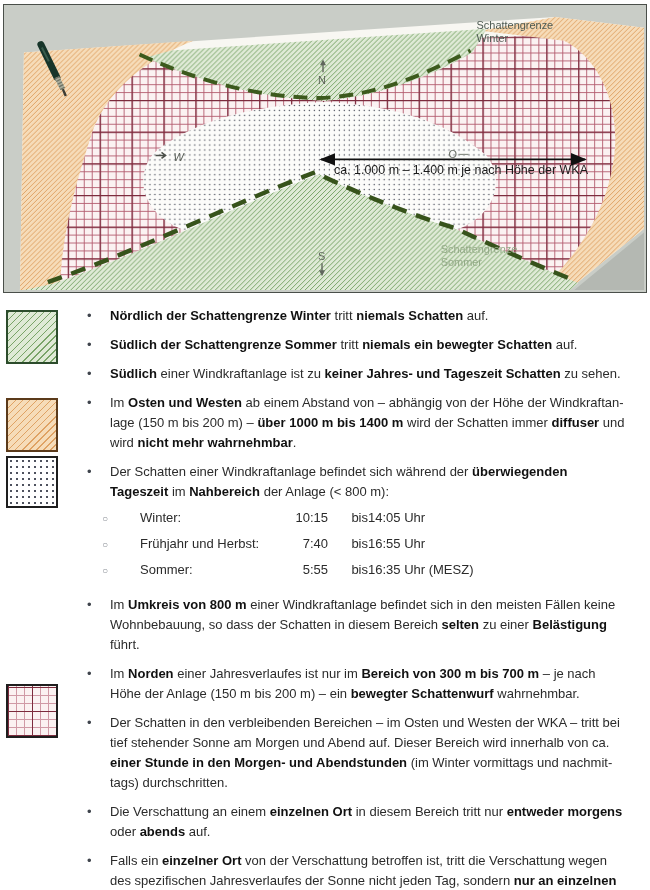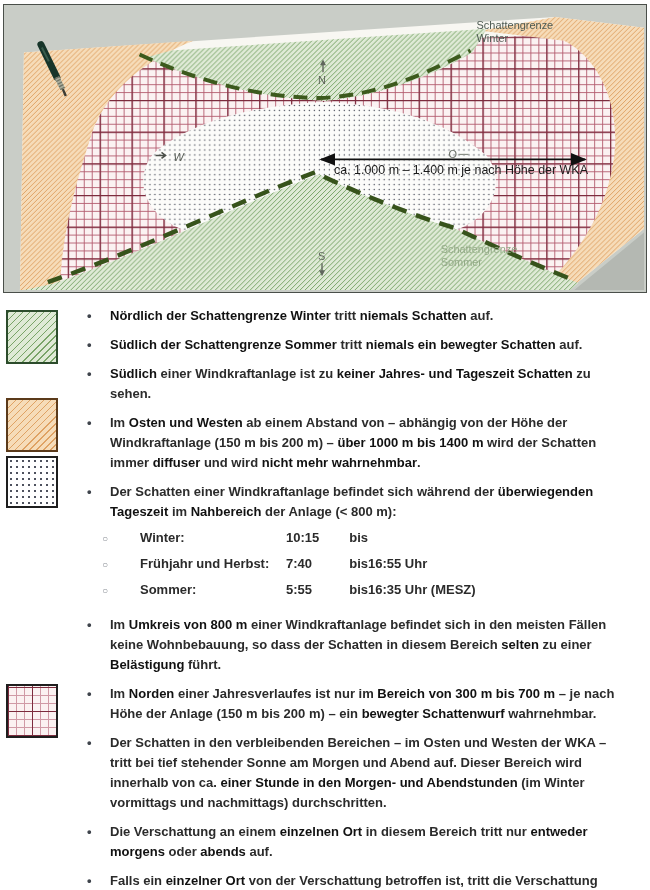--- a/index.html
+++ b/index.html
@@ -21,27 +21,27 @@
   .swatch-grid{top:684px;border:2px solid #1e1e1e;background-color:#fbf2f2;
     background-image:
       repeating-linear-gradient(0deg,#7c2b3d 0 1px,transparent 1px 24px),
       repeating-linear-gradient(90deg,#7c2b3d 0 1px,transparent 1px 24px),
       repeating-linear-gradient(0deg,#d09aa6 0 1px,transparent 1px 8px),
       repeating-linear-gradient(90deg,#d09aa6 0 1px,transparent 1px 8px);}
 
   
   .bullets{position:absolute;left:110px;top:306px;width:517px;list-style:none;margin:0;padding:0;
     font-size:13px;line-height:20px;}
-  .bullets>li{position:relative;margin:0 0 9px 0;font-weight:bold;}
+  .bullets>li{position:relative;margin:0 0 9px 0;}
   .bullets>li::before{content:"\2022";position:absolute;left:-23px;top:0;color:#3f444c;font-size:13px;}
   .subtable{margin:6px 0 4px -8px;}
   .subrow{display:flex;align-items:baseline;height:26px;}
   .subrow .marker{width:38px;color:#8a8f96;font-size:10px;}
   .subrow .slabel{width:146px;}
-  .subrow .t-from{width:42px;text-align:left;}
+  .subrow .t-from{width:42px;text-align:right;}
   .subrow .t-sep{width:40px;text-align:right;}
   .subrow .t-to{flex:1;}
 </style>
 </head>
 <body>
 
 <div class="map-frame">
   <svg viewBox="0 0 644 290" preserveAspectRatio="none">
     <defs>
       <pattern id="greenH" width="5" height="5" patternUnits="userSpaceOnUse">
@@ -142,20 +142,21 @@
   <li><span><b>Südlich</b><span> einer Windkraftanlage ist zu </span><b>keiner Jahres- und Tageszeit Schatten</b><span> zu sehen.</span></span></li>
   <li><span><span>Im </span><b>Osten und Westen</b><span> ab einem Abstand von – abhängig von der Höhe der Windkraftan­lage (150 m bis 200 m) – </span><b>über 1000 m bis 1400 m</b><span> wird der Schatten immer </span><b>diffuser</b><span> und wird </span><b>nicht mehr wahrnehmbar</b><span>.</span></span></li>
   <li>
     <span><span>Der Schatten einer Windkraftanlage befindet sich während der </span><b>überwiegenden Tageszeit</b><span> im </span><b>Nahbereich</b><span> der Anlage (&lt; 800 m):</span></span>
     <div class="subtable">
       <div class="subrow">
         <span class="marker">○</span>
         <span class="slabel">Winter:</span>
         <span class="t-from">10:15</span>
         <span class="t-sep">bis</span>
+        <span class="t-to">14:05 Uhr</span>
       </div>
       <div class="subrow">
         <span class="marker">○</span>
         <span class="slabel">Frühjahr und Herbst:</span>
         <span class="t-from">7:40</span>
         <span class="t-sep">bis</span>
         <span class="t-to">16:55 Uhr</span>
       </div>
       <div class="subrow">
         <span class="marker">○</span>

